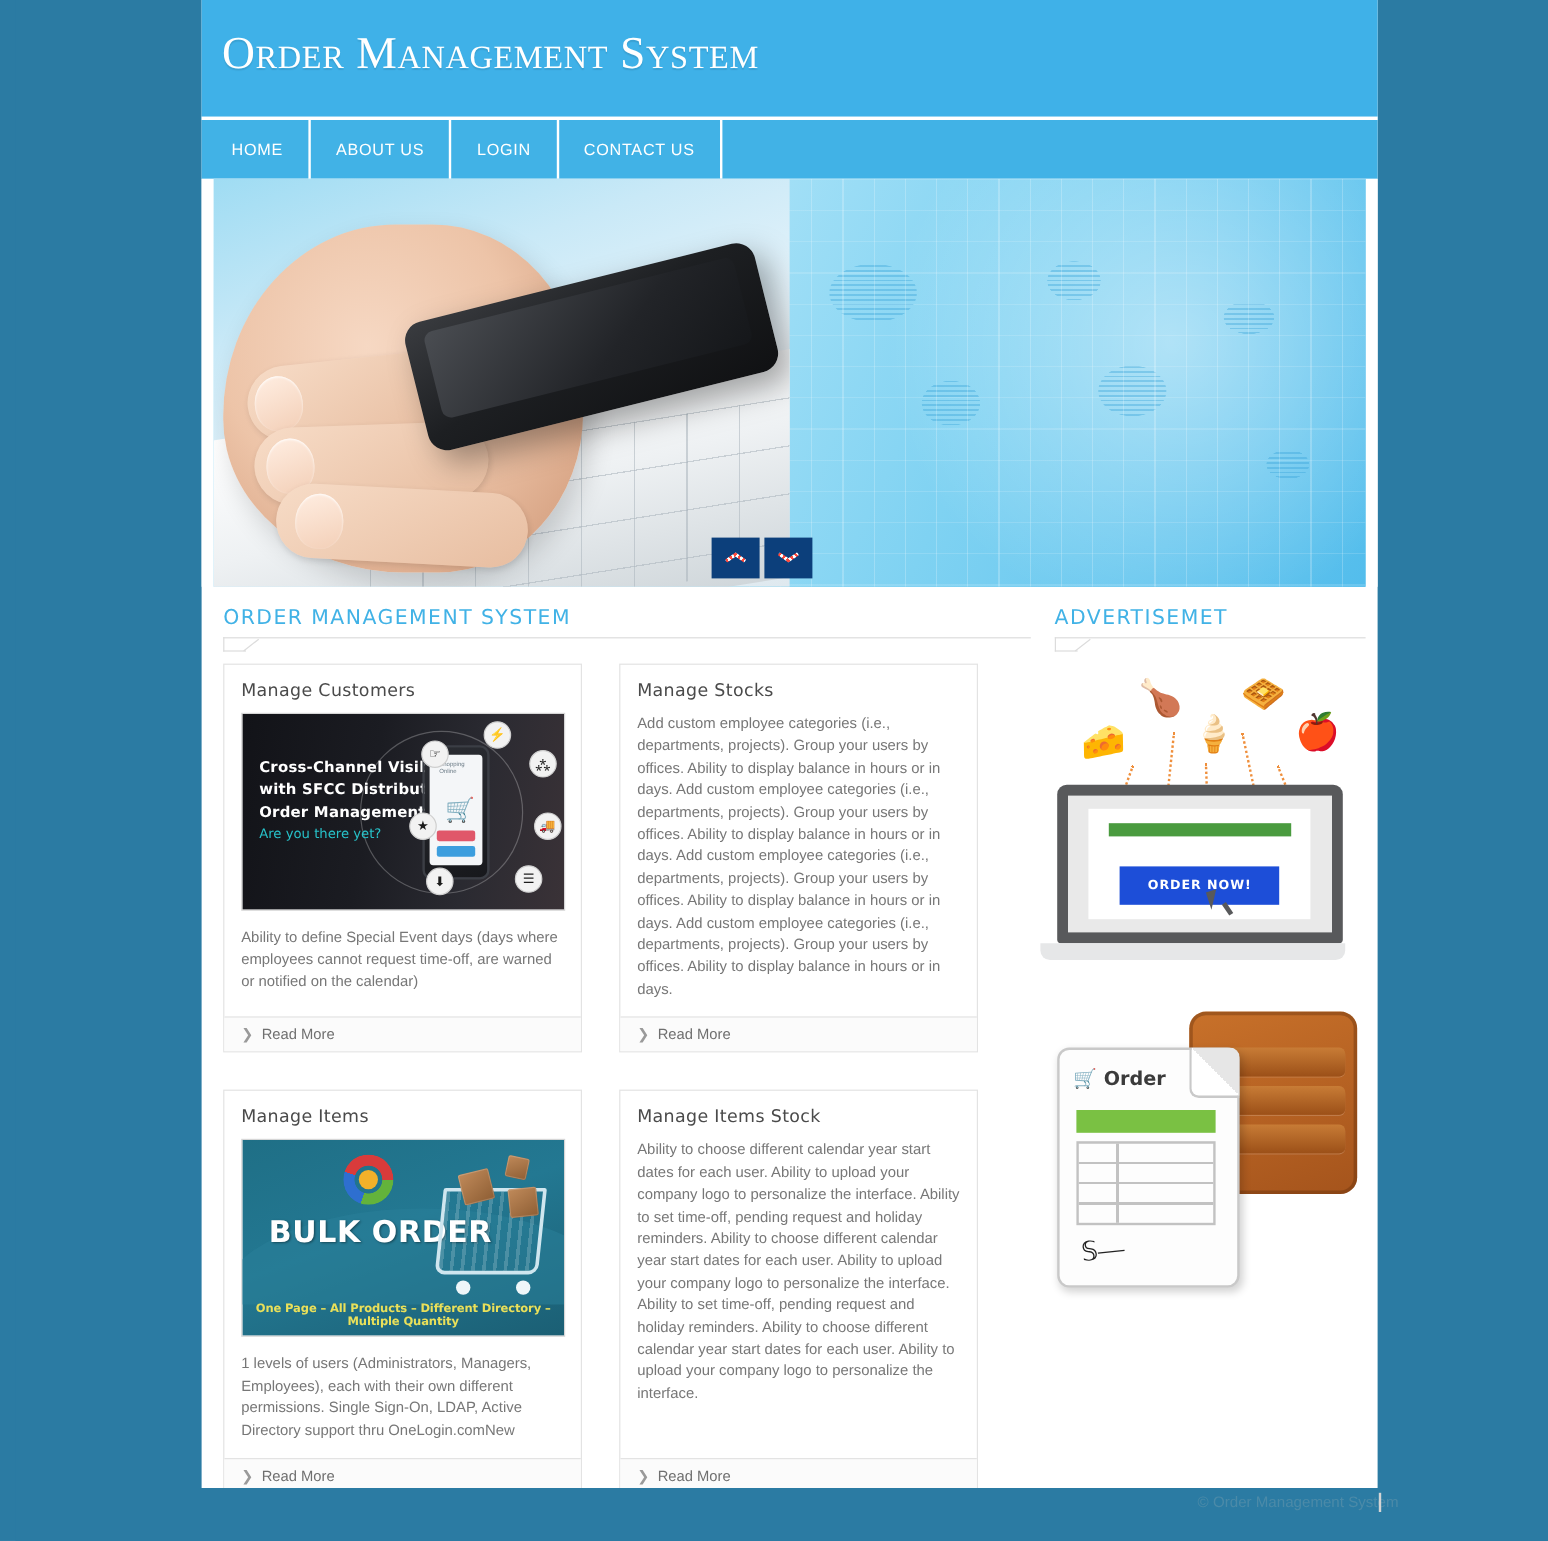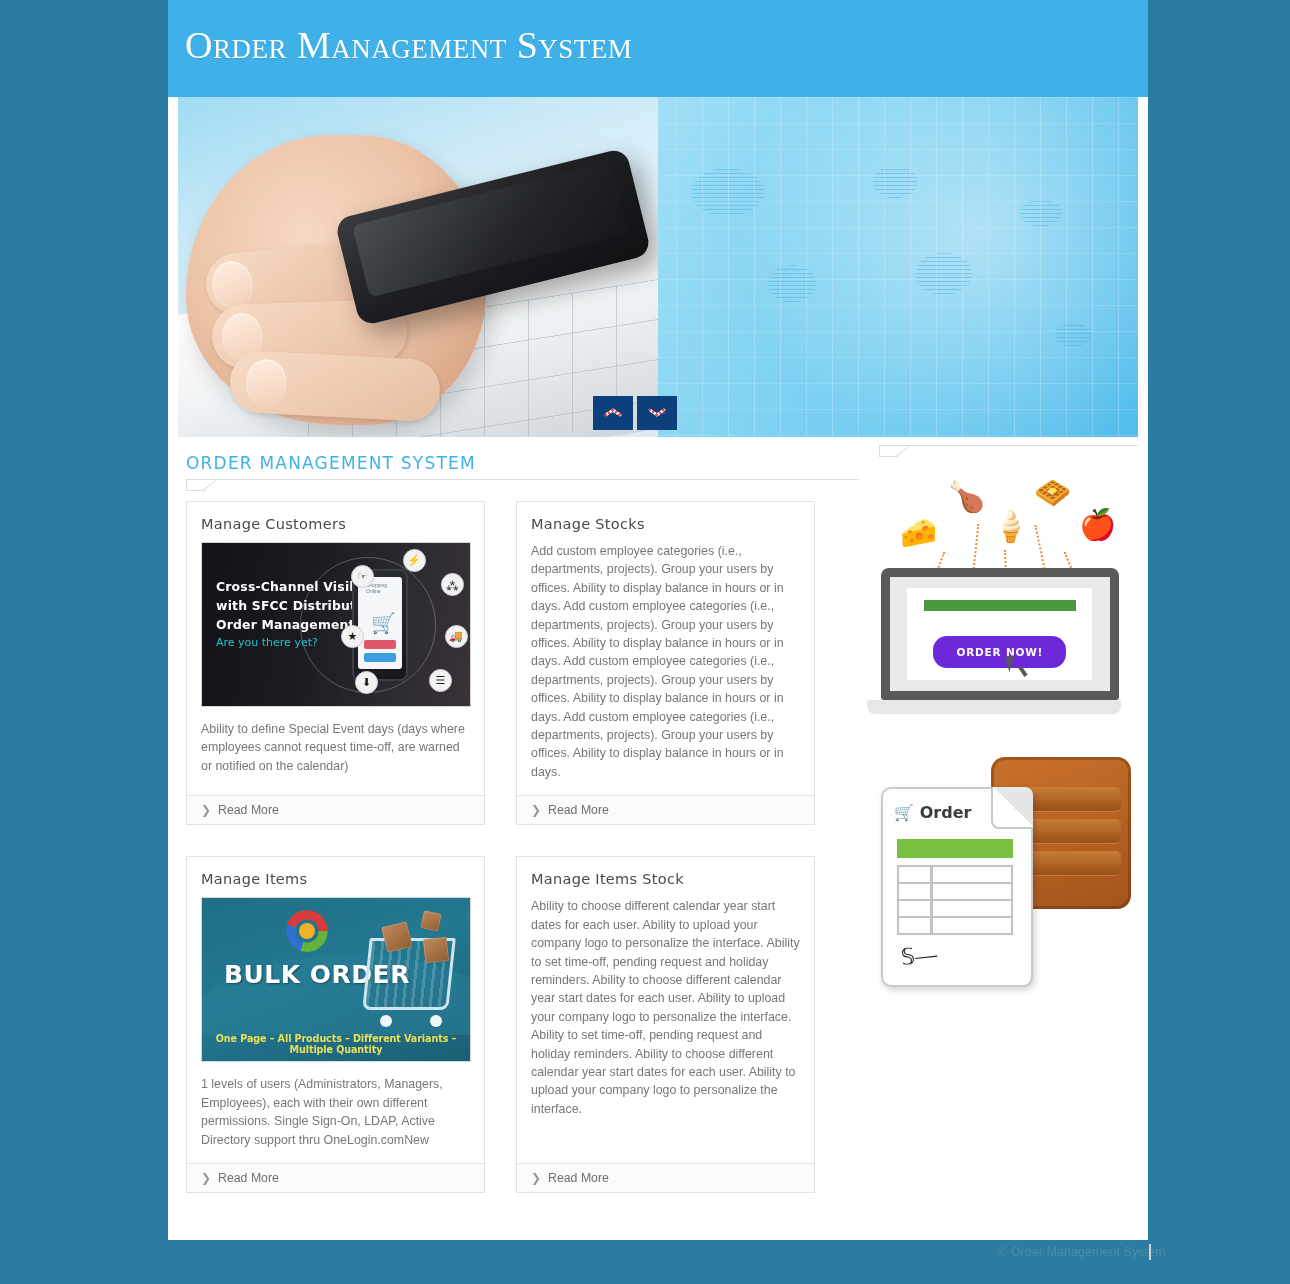--- a/index.html
+++ b/index.html
@@ -414,23 +414,23 @@
     width: 84%; height: 80%;
     background:#ffffff;
     position:relative;
     padding-top: 10px;
   }
   .page-bar {
     position:absolute; left:9%; right:9%; top:12px; height:11px; background:#4a9b3f;
   }
   .order-btn {
     position:absolute; left:14%; right:14%; top:48px; height:32px;
-    background:#6d28d9; color:#fff;
+    background:#1d4ed8; color:#fff;
     display:flex; align-items:center; justify-content:center;
-    font-family:"DejaVu Sans",sans-serif; font-size:10.5px; font-weight:bold; letter-spacing:.8px;border-radius:14px;
+    font-family:"DejaVu Sans",sans-serif; font-size:10.5px; font-weight:bold; letter-spacing:.8px;
   }
   .cursor {
     position:absolute; left:54%; top:68px;
     width:0; height:0;
     border-left: 9px solid #58595b;
     border-bottom: 15px solid transparent;
     transform: rotate(-18deg);
   }
   .cursor:after {
     content:""; position:absolute; left:2px; top:13px;
@@ -524,20 +524,27 @@
 <body>
 
 <div class="page">
 
   <div class="site">
 
     <div class="header">
       <div class="site-title">Order Management System</div>
     </div>
 
+    <div class="nav">
+      <div class="nav-item">HOME</div>
+      <div class="nav-item">ABOUT US</div>
+      <div class="nav-item">LOGIN</div>
+      <div class="nav-item">CONTACT US</div>
+      <div class="nav-spacer"></div>
+    </div>
 
     <div class="banner-wrap">
       <div class="banner">
 
         <div class="banner-right">
           <div class="map"></div>
           <div class="grid-lines"></div>
         </div>
 
         <div class="banner-photo">
@@ -629,21 +636,21 @@
                 <div class="wave"></div>
                 <div class="logo"></div>
                 <div class="logo-dot"></div>
                 <div class="t2-title">BULK ORDER</div>
                 <div class="cart"></div>
                 <div class="wheel" style="right:78px;bottom:34px;"></div>
                 <div class="wheel" style="right:28px;bottom:34px;"></div>
                 <div class="box" style="right:60px;top:26px;width:26px;height:26px;transform:rotate(-14deg);"></div>
                 <div class="box" style="right:30px;top:14px;width:18px;height:18px;transform:rotate(12deg);"></div>
                 <div class="box" style="right:22px;top:40px;width:24px;height:24px;transform:rotate(-6deg);"></div>
-                <div class="t2-foot">One Page – All Products – Different  Variants – Multiple Quantity</div>
+                <div class="t2-foot">One Page – All Products – Different  Directory – Multiple Quantity</div>
               </div>
               <div class="card-text">1 levels of users (Administrators, Managers, Employees), each with their own different permissions. Single Sign-On, LDAP, Active Directory support thru OneLogin.comNew</div>
             </div>
             <div class="card-foot">
               <span class="chevron-right">❯</span>
               <span>Read More</span>
             </div>
           </div>
 
           <div class="card">
@@ -654,20 +661,21 @@
             <div class="card-foot">
               <span class="chevron-right">❯</span>
               <span>Read More</span>
             </div>
           </div>
 
         </div>
       </div>
 
       <div class="side-col">
+        <div class="sec-head">ADVERTISEMET</div>
         <div class="sec-rule"></div>
 
         <div class="ad">
           <div class="food-ico" style="left:26px;top:50px;">🧀</div>
           <div class="food-ico" style="left:74px;top:14px;">🍗</div>
           <div class="food-ico" style="left:118px;top:44px;">🍦</div>
           <div class="food-ico" style="left:160px;top:10px;">🧇</div>
           <div class="food-ico" style="left:205px;top:42px;">🍎</div>
 
           <div class="dots" style="left:58px;top:82px;transform:rotate(20deg);"></div>

